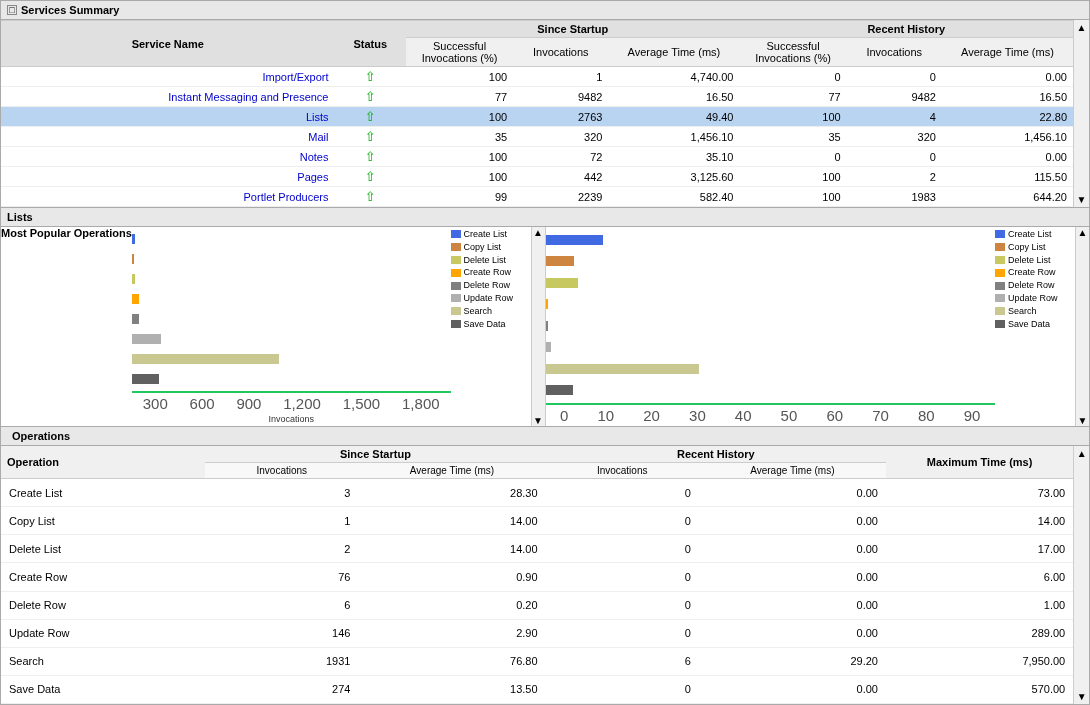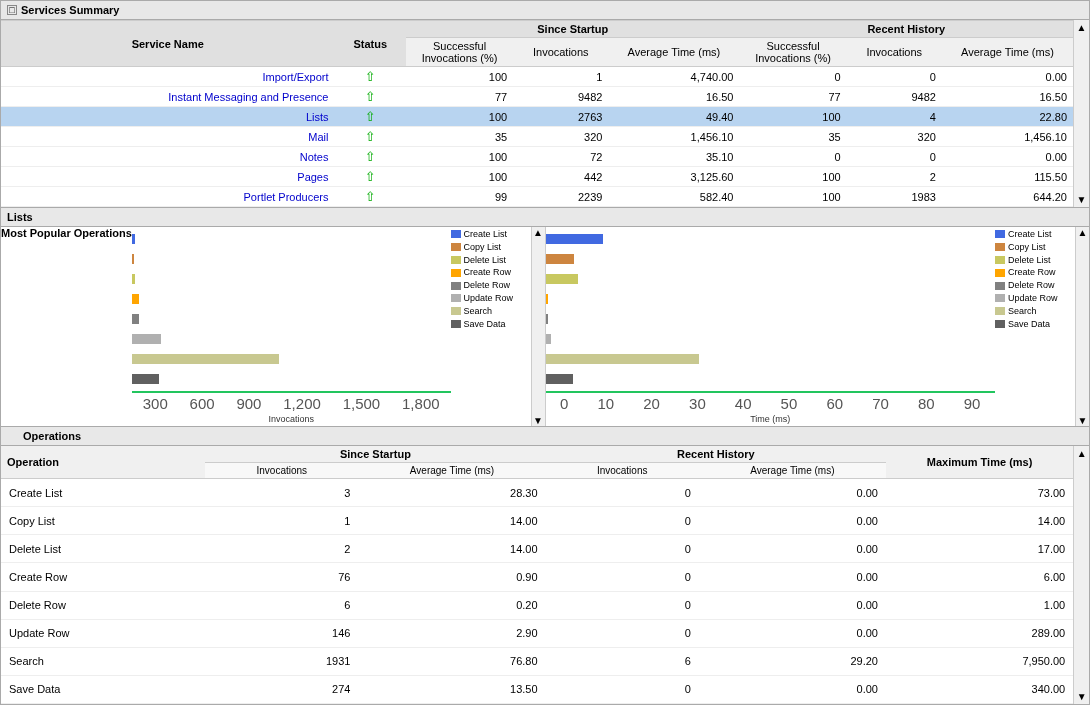--- a/index.html
+++ b/index.html
@@ -175,21 +175,21 @@
     
     .operations-panel {
       flex: 1;
       display: flex;
       flex-direction: column;
       overflow: hidden;
     }
     .operations-header {
       background: #e8e8e8;
       border-bottom: 1px solid #aaa;
-      padding: 3px 22px;
+      padding: 3px 11px;
       font-weight: bold;
       font-size: 11px;
       flex-shrink: 0;
     }
     .operations-table-wrap {
       flex: 1;
       overflow: hidden;
       display: flex;
     }
     .operations-table {
@@ -451,21 +451,20 @@
                 <span>10</span>
                 <span>20</span>
                 <span>30</span>
                 <span>40</span>
                 <span>50</span>
                 <span>60</span>
                 <span>70</span>
                 <span>80</span>
                 <span>90</span>
               </div>
-            <div class="chart-x-label">Time (ms)</div>
           </div>
           <div class="chart-legend" id="response-time-legend">
               <div class="legend-item">
                 <div class="legend-color" style="background-color: rgb(65, 105, 225);"></div>
                 <span>Create List</span>
               </div>
               <div class="legend-item">
                 <div class="legend-color" style="background-color: rgb(205, 133, 63);"></div>
                 <span>Copy List</span>
               </div>
@@ -578,21 +577,21 @@
     <td>6</td>
     <td>29.20</td>
     <td>7,950.00</td>
   </tr>
               <tr>
     <td class="op-name">Save Data</td>
     <td>274</td>
     <td>13.50</td>
     <td>0</td>
     <td>0.00</td>
-    <td>340.00</td>
+    <td>570.00</td>
   </tr>
             </tbody>
         </table>
         <div style="width:16px; background:#f0f0f0; border-left:1px solid #ccc; display:flex; flex-direction:column; align-items:center; justify-content:space-between;">
           <div style="font-size:10px; cursor:pointer; padding:2px;">▲</div>
           <div style="font-size:10px; cursor:pointer; padding:2px;">▼</div>
         </div>
       </div>
     </div>
   </div>

